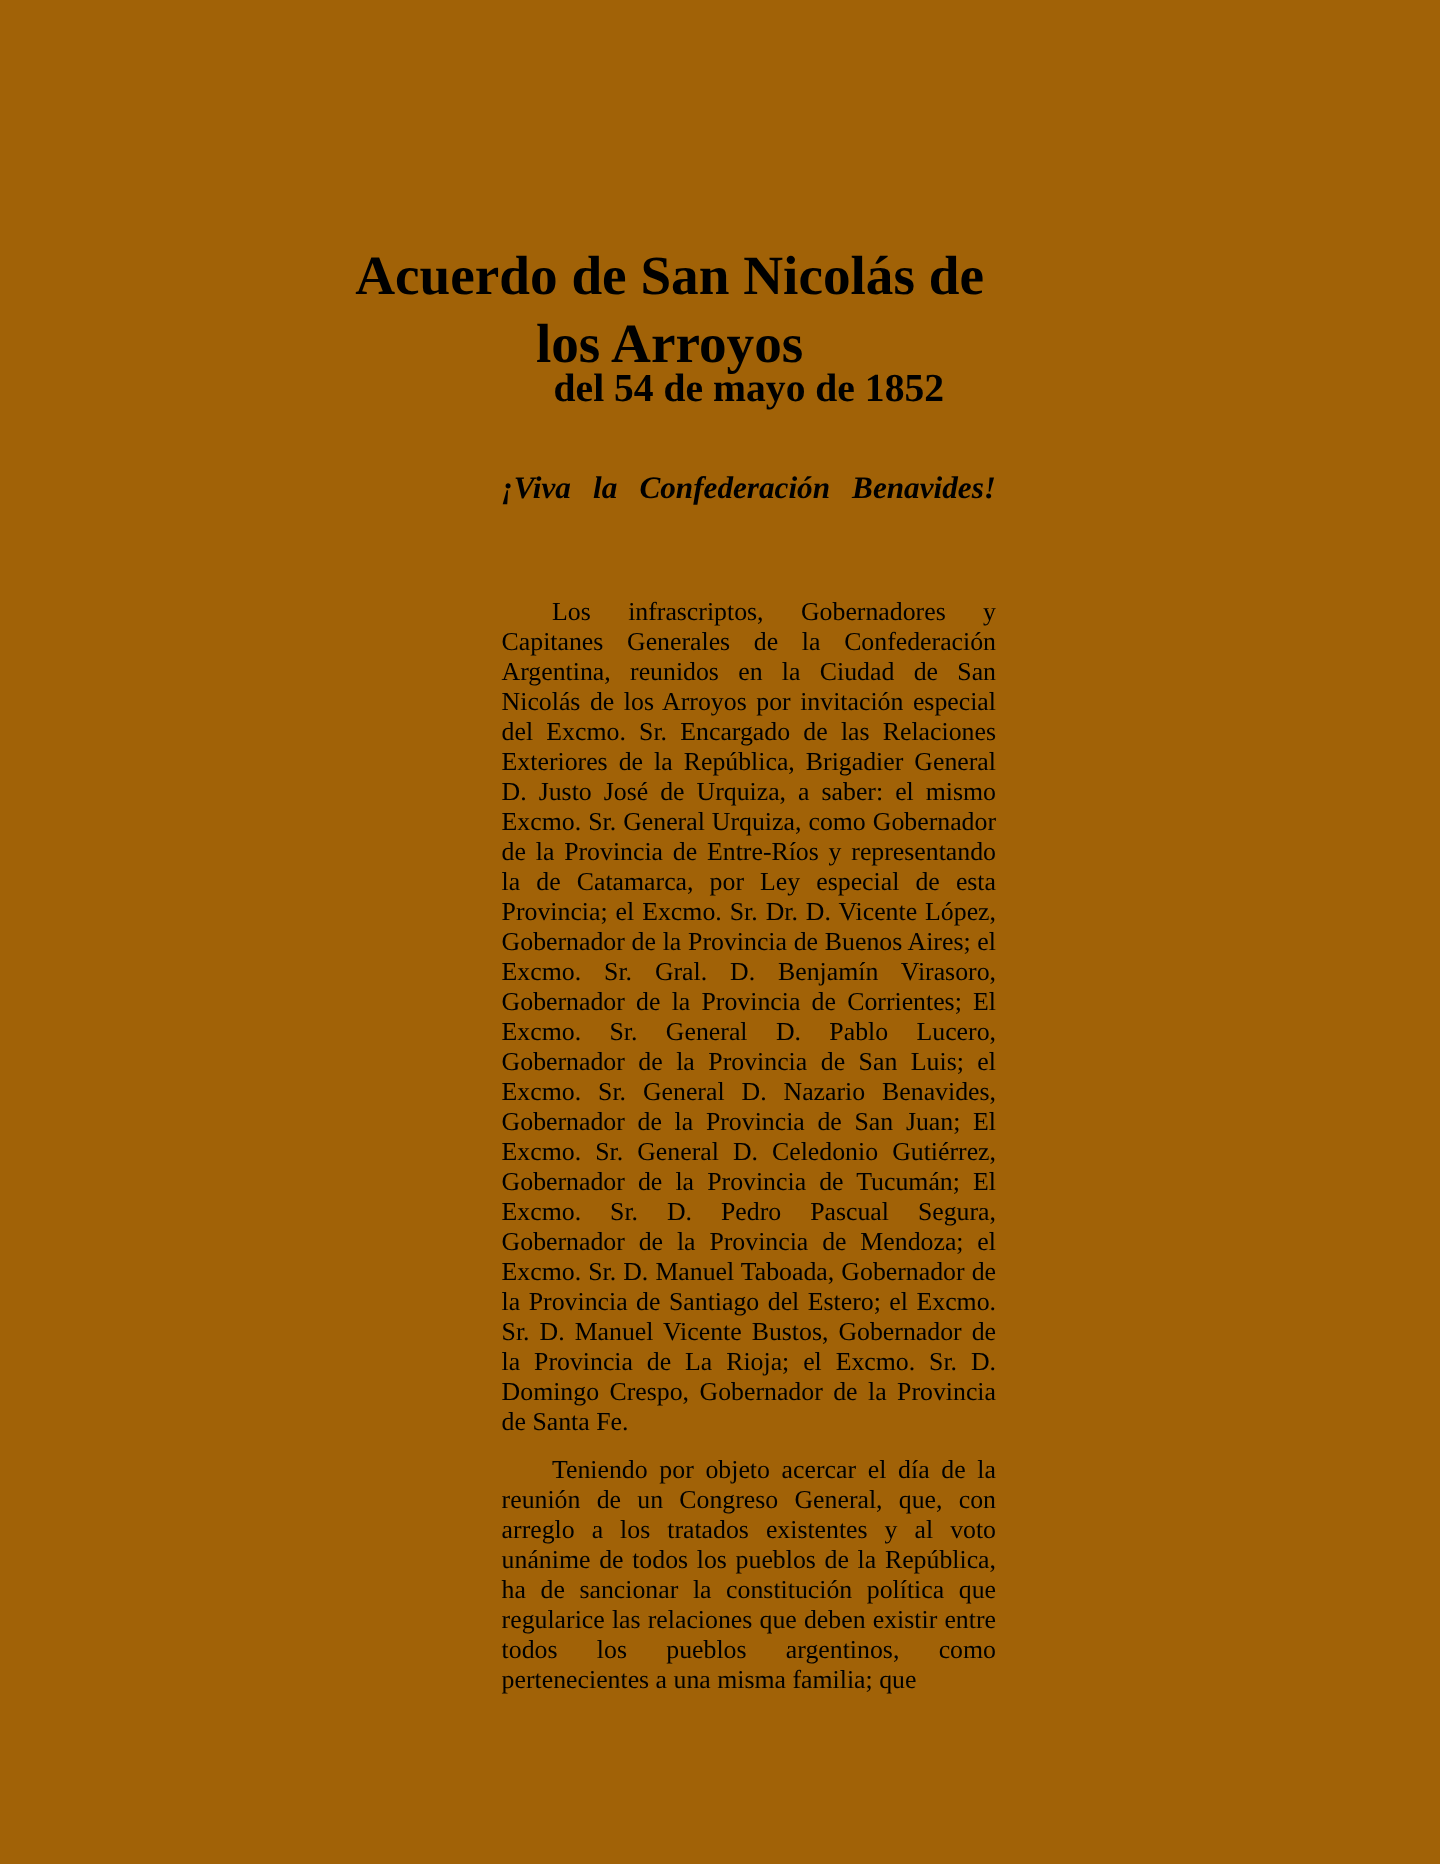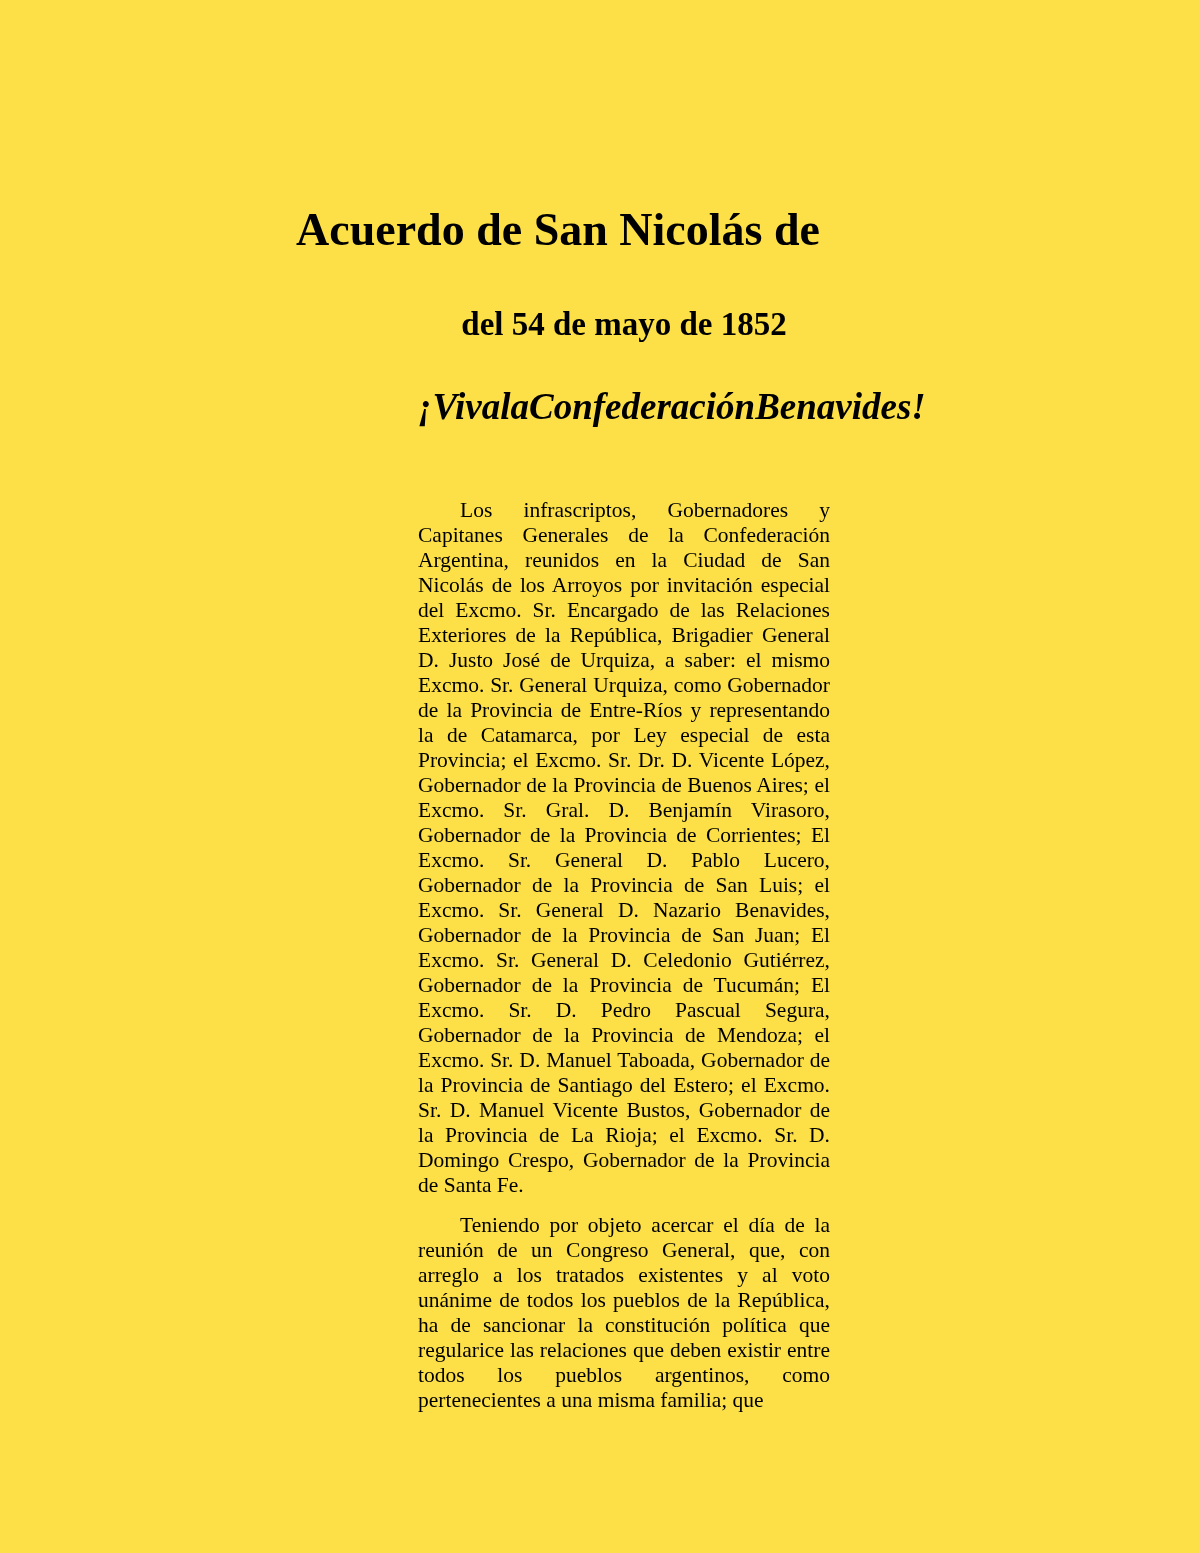--- a/index.html
+++ b/index.html
@@ -11,21 +11,21 @@
     width: 1200px;
     height: 1553px;
     position: relative;
     overflow: hidden;
     font-family: "Liberation Serif", "DejaVu Serif", serif;
     color: #000000;
   }
   .page {
     position: absolute;
     inset: 0;
-    background: #fde047;
+    background: #a16207;
   }
   .doc-title {
     position: absolute;
     left: 278px;
     top: 170px;
     width: 560px;
     text-align: center;
     font-weight: bold;
     font-size: 46px;
     line-height: 57px;
@@ -43,21 +43,21 @@
   }
   .doc-motto {
     position: absolute;
     left: 418px;
     top: 390px;
     width: 412px;
     display: flex;
     justify-content: space-between;
     font-weight: bold;
     font-style: italic;
-    font-size: 37px;
+    font-size: 26px;
     line-height: 34px;
   }
   .body-col {
     position: absolute;
     left: 418px;
     top: 462px;
     width: 412px;
     font-size: 21.5px;
     line-height: 25px;
     text-align: justify;
@@ -71,20 +71,21 @@
     margin-top: 15px;
   }
 </style>
 </head>
 <body>
 
 <div class="page">
 
   <h1 class="doc-title">
     <div>Acuerdo de San Nicolás de</div>
+    <div>los Arroyos</div>
   </h1>
 
   <div class="doc-subtitle">del 54 de mayo de 1852</div>
 
   <div class="doc-motto">
     <span>¡Viva</span>
     <span>la</span>
     <span>Confederación</span>
     <span>Benavides!</span>
   </div>

